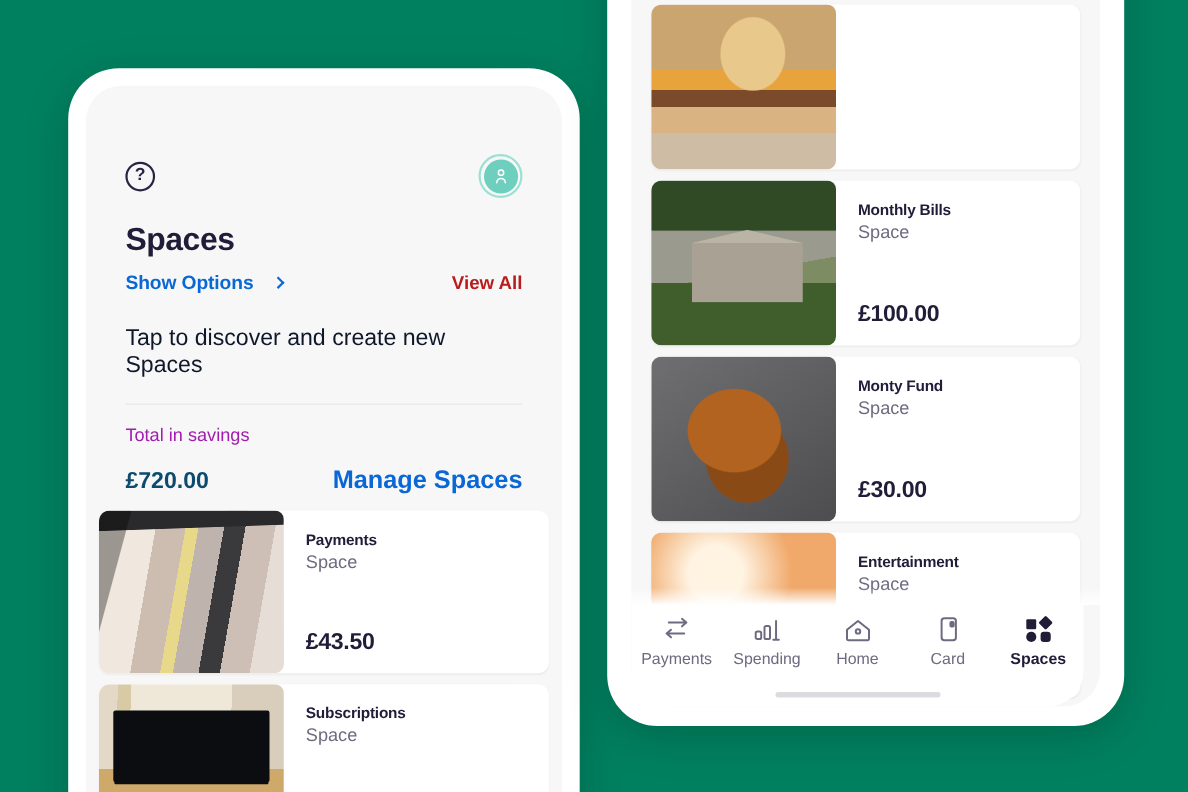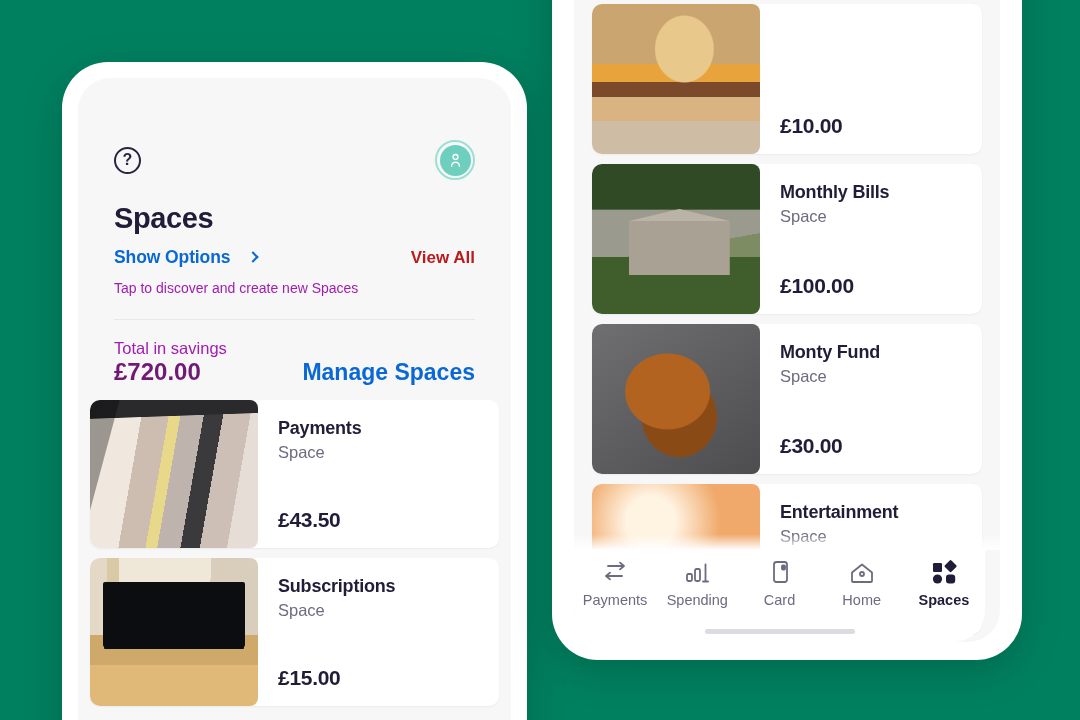--- a/index.html
+++ b/index.html
@@ -86,33 +86,33 @@
   .chev {
     display:inline-block;
     width: 8px; height: 8px;
     border-top: 2.3px solid #0A68D6;
     border-right: 2.3px solid #0A68D6;
     transform: rotate(45deg);
     margin-bottom: 1px;
   }
   .link-viewall { color: #b91c1c; font-size: 17px; font-weight: bold; }
   .subtitle {
-    margin-top: 12px; font-size: 14px; color: #a21caf;
+    margin-top: 28px; font-size: 21px; color: #0f172a;
   }
   .hr {
     height: 1px; background: #E7E7EA;
     margin: 23px 0 0 0;
   }
   .savings {
     padding: 19px 36px 14px 36px;
     display: flex; justify-content: space-between; align-items: flex-end;
   }
   .savings-label { font-size: 16.5px; color: #a21caf; }
   .savings-amt {
-    font-size: 24px; font-weight: bold; color: #701a75; margin-top: 0;
+    font-size: 21px; font-weight: bold; color: #0c4a6e; margin-top: 20px;
   }
   .manage-link { color: #0A68D6; font-size: 23px; font-weight: bold; }
 
   
   .cards { padding: 0 12px; }
   #phone-right .cards { padding: 0 18px; }
   .space-card {
     background: #ffffff;
     border-radius: 10px;
     display: flex;
@@ -124,21 +124,21 @@
     width: 168px; flex: 0 0 168px;
     border-radius: 8px;
     background-size: cover; background-position: center;
     position: relative;
   }
   .card-body {
     flex: 1; padding: 18px 20px 16px 20px;
     display: flex; flex-direction: column;
   }
   .card-title {
-    font-size: 18px; font-weight: bold; color: #211C38;
+    font-size: 14px; font-weight: bold; color: #211C38;
     letter-spacing: -0.2px;
   }
   .card-sub { font-size: 16.5px; color: #6E6A80; margin-top: 4px; }
   .card-amt {
     margin-top: auto; font-size: 21px; font-weight: bold; color: #211C38;
     letter-spacing: -0.3px;
   }
 
   
   .h148 { height: 148px; }
@@ -285,25 +285,20 @@
   </div>
 </div>
 
 <div class="phone" id="phone-right">
   <div class="phone-screen">
 
     <div class="cards" style="padding-top:84px">
 
       <div class="space-card h150">
         <div class="card-thumb img-burger"></div>
-        <div class="card-body">
-          <div class="card-title"></div>
-          <div class="card-sub"></div>
-          <div class="card-amt">£10.00</div>
-        </div>
       </div>
 
       <div class="space-card h150">
         <div class="card-thumb img-house"></div>
         <div class="card-body">
           <div class="card-title">Monthly Bills</div>
           <div class="card-sub">Space</div>
           <div class="card-amt">£100.00</div>
         </div>
       </div>
@@ -349,36 +344,36 @@
             <rect x="11" y="8" width="5" height="12" rx="1.5"></rect>
             <path d="M21.5 3.5v16.5" stroke-linecap="round"></path>
             <path d="M19 20.5h5" stroke-linecap="round"></path>
           </svg>
         </div>
         <div class="nav-label">Spending</div>
       </div>
 
       <div class="nav-item">
         <div class="nav-ico">
+          <svg width="28" height="24" viewBox="0 0 28 24" fill="none" stroke="#6E6A80" stroke-width="1.8" stroke-linejoin="round">
+            <path d="M4 11.5 14 3.5l10 8v8.5a1 1 0 0 1-1 1H5a1 1 0 0 1-1-1z"></path>
+            <circle cx="14" cy="13" r="2"></circle>
+          </svg>
+        </div>
+        <div class="nav-label">Home</div>
+      </div>
+
+      <div class="nav-item">
+        <div class="nav-ico">
           <svg width="22" height="26" viewBox="0 0 22 26" fill="none" stroke="#6E6A80" stroke-width="1.8">
             <rect x="5" y="2" width="13" height="20" rx="2.5"></rect>
             <rect x="13" y="5.5" width="3" height="4" rx="0.8" fill="#6E6A80"></rect>
           </svg>
         </div>
         <div class="nav-label">Card</div>
-      </div>
-
-      <div class="nav-item">
-        <div class="nav-ico">
-          <svg width="28" height="24" viewBox="0 0 28 24" fill="none" stroke="#6E6A80" stroke-width="1.8" stroke-linejoin="round">
-            <path d="M4 11.5 14 3.5l10 8v8.5a1 1 0 0 1-1 1H5a1 1 0 0 1-1-1z"></path>
-            <circle cx="14" cy="13" r="2"></circle>
-          </svg>
-        </div>
-        <div class="nav-label">Home</div>
       </div>
 
       <div class="nav-item active">
         <div class="nav-ico">
           <svg width="26" height="26" viewBox="0 0 26 26" fill="#211C38">
             <rect x="2" y="3" width="9" height="9" rx="1.2"></rect>
             <rect x="15" y="1.5" width="9.2" height="9.2" rx="1.2" transform="rotate(45 19.6 6.1)"></rect>
             <circle cx="6.5" cy="19" r="4.6"></circle>
             <rect x="15" y="14.4" width="9.2" height="9.2" rx="3"></rect>
           </svg>

